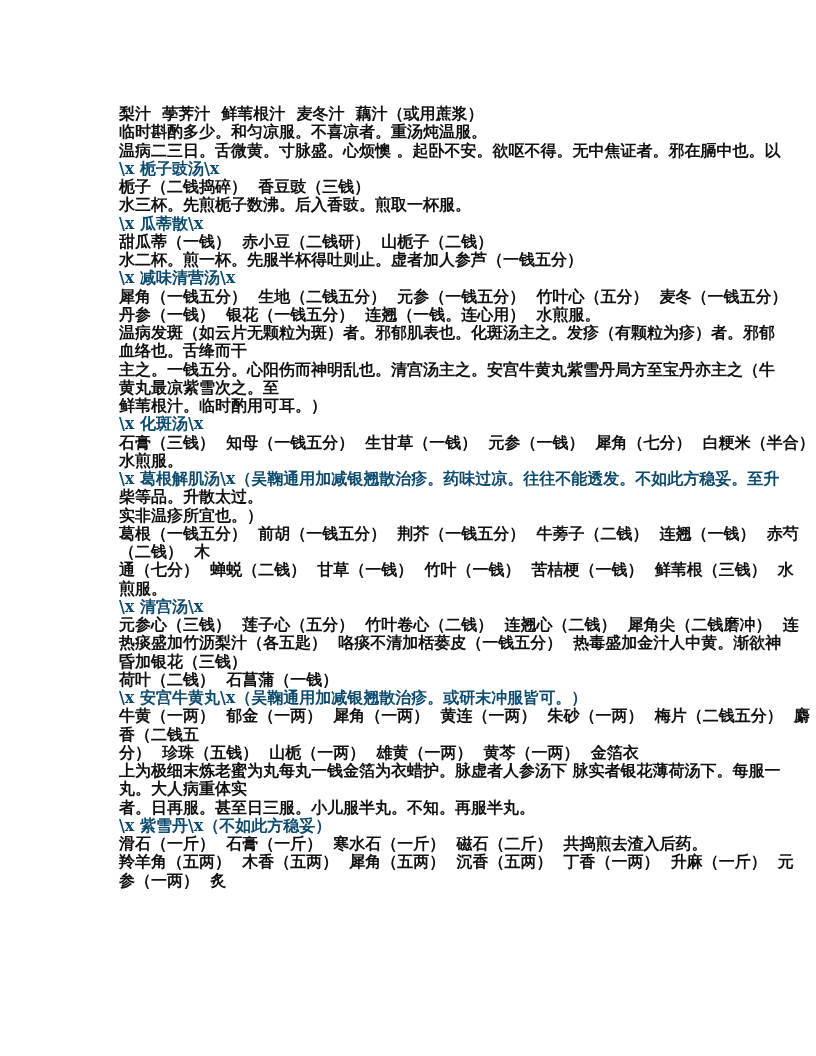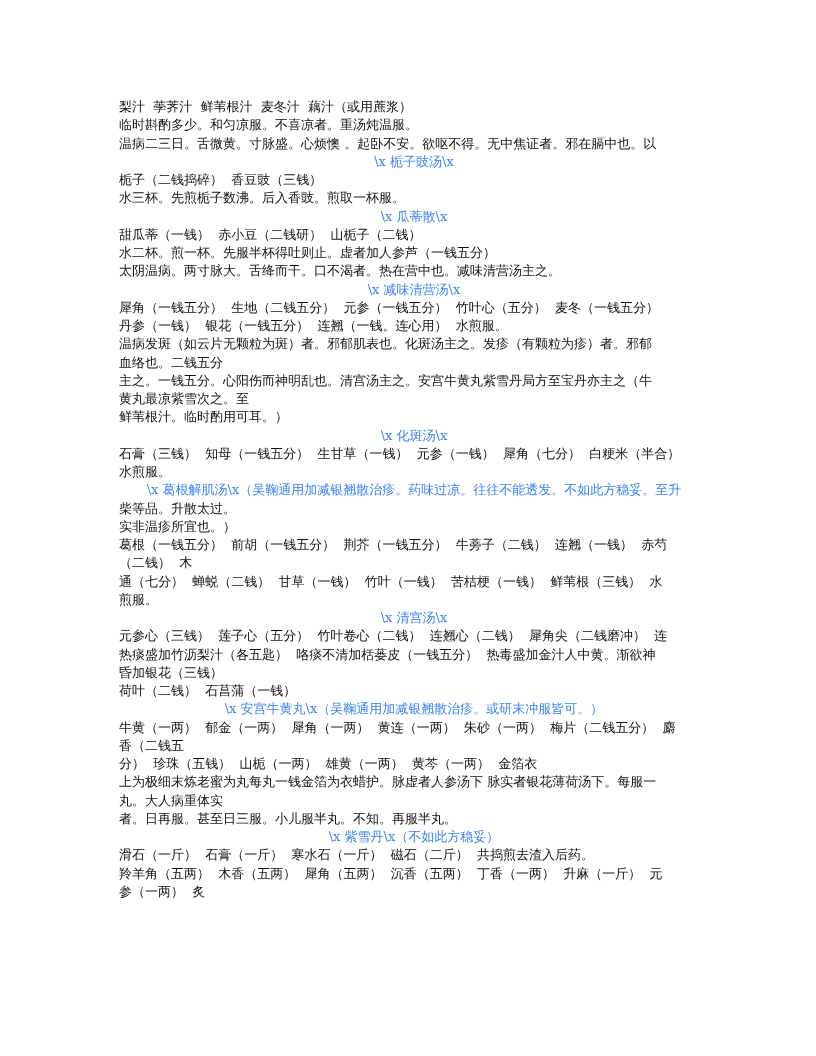--- a/index.html
+++ b/index.html
@@ -9,56 +9,55 @@
     }
     body {
       width: 816px;
       height: 1056px;
       position: relative;
       overflow: hidden;
     }
     .page {
       position: absolute;
       left: 119px;
-      top: 98px;
+      top: 105px;
       width: 590px;
       font-family: "DejaVu Serif", "Liberation Serif", serif;
-      font-size: 13px;
+      font-size: 16px;
       line-height: 18.26px;
       color: #111111;
+      font-weight: bold;
     }
     .line {
       white-space: pre;
       height: 18.26px;
       overflow: visible;
     }
     .line.heading {
-      color: #3b82f6;
-      text-align: center;
+      color: #0c4a6e;
     }
   </style>
 </head>
 <body>
 
 <div class="page" id="page">
     <div class="line">梨汁  荸荠汁  鲜苇根汁  麦冬汁  藕汁（或用蔗浆）</div>
     <div class="line">临时斟酌多少。和匀凉服。不喜凉者。重汤炖温服。</div>
     <div class="line">温病二三日。舌微黄。寸脉盛。心烦懊 。起卧不安。欲呕不得。无中焦证者。邪在膈中也。以</div>
     <div class="line heading">\x 栀子豉汤\x</div>
     <div class="line">栀子（二钱捣碎）  香豆豉（三钱）</div>
     <div class="line">水三杯。先煎栀子数沸。后入香豉。煎取一杯服。</div>
     <div class="line heading">\x 瓜蒂散\x</div>
     <div class="line">甜瓜蒂（一钱）  赤小豆（二钱研）  山栀子（二钱）</div>
     <div class="line">水二杯。煎一杯。先服半杯得吐则止。虚者加人参芦（一钱五分）</div>
-    <div class="line">太阴温病。两寸脉大。舌绛而干。口不渴者。热在营中也。减味清营汤主之。</div>
     <div class="line heading">\x 减味清营汤\x</div>
     <div class="line">犀角（一钱五分）  生地（二钱五分）  元参（一钱五分）  竹叶心（五分）  麦冬（一钱五分）</div>
     <div class="line">丹参（一钱）  银花（一钱五分）  连翘（一钱。连心用）  水煎服。</div>
     <div class="line">温病发斑（如云片无颗粒为斑）者。邪郁肌表也。化斑汤主之。发疹（有颗粒为疹）者。邪郁</div>
-    <div class="line">血络也。二钱五分</div>
+    <div class="line">血络也。舌绛而干</div>
     <div class="line">主之。一钱五分。心阳伤而神明乱也。清宫汤主之。安宫牛黄丸紫雪丹局方至宝丹亦主之（牛</div>
     <div class="line">黄丸最凉紫雪次之。至</div>
     <div class="line">鲜苇根汁。临时酌用可耳。）</div>
     <div class="line heading">\x 化斑汤\x</div>
     <div class="line">石膏（三钱）  知母（一钱五分）  生甘草（一钱）  元参（一钱）  犀角（七分）  白粳米（半合）</div>
     <div class="line">水煎服。</div>
     <div class="line heading">\x 葛根解肌汤\x（吴鞠通用加减银翘散治疹。药味过凉。往往不能透发。不如此方稳妥。至升</div>
     <div class="line">柴等品。升散太过。</div>
     <div class="line">实非温疹所宜也。）</div>
     <div class="line">葛根（一钱五分）  前胡（一钱五分）  荆芥（一钱五分）  牛蒡子（二钱）  连翘（一钱）  赤芍</div>

